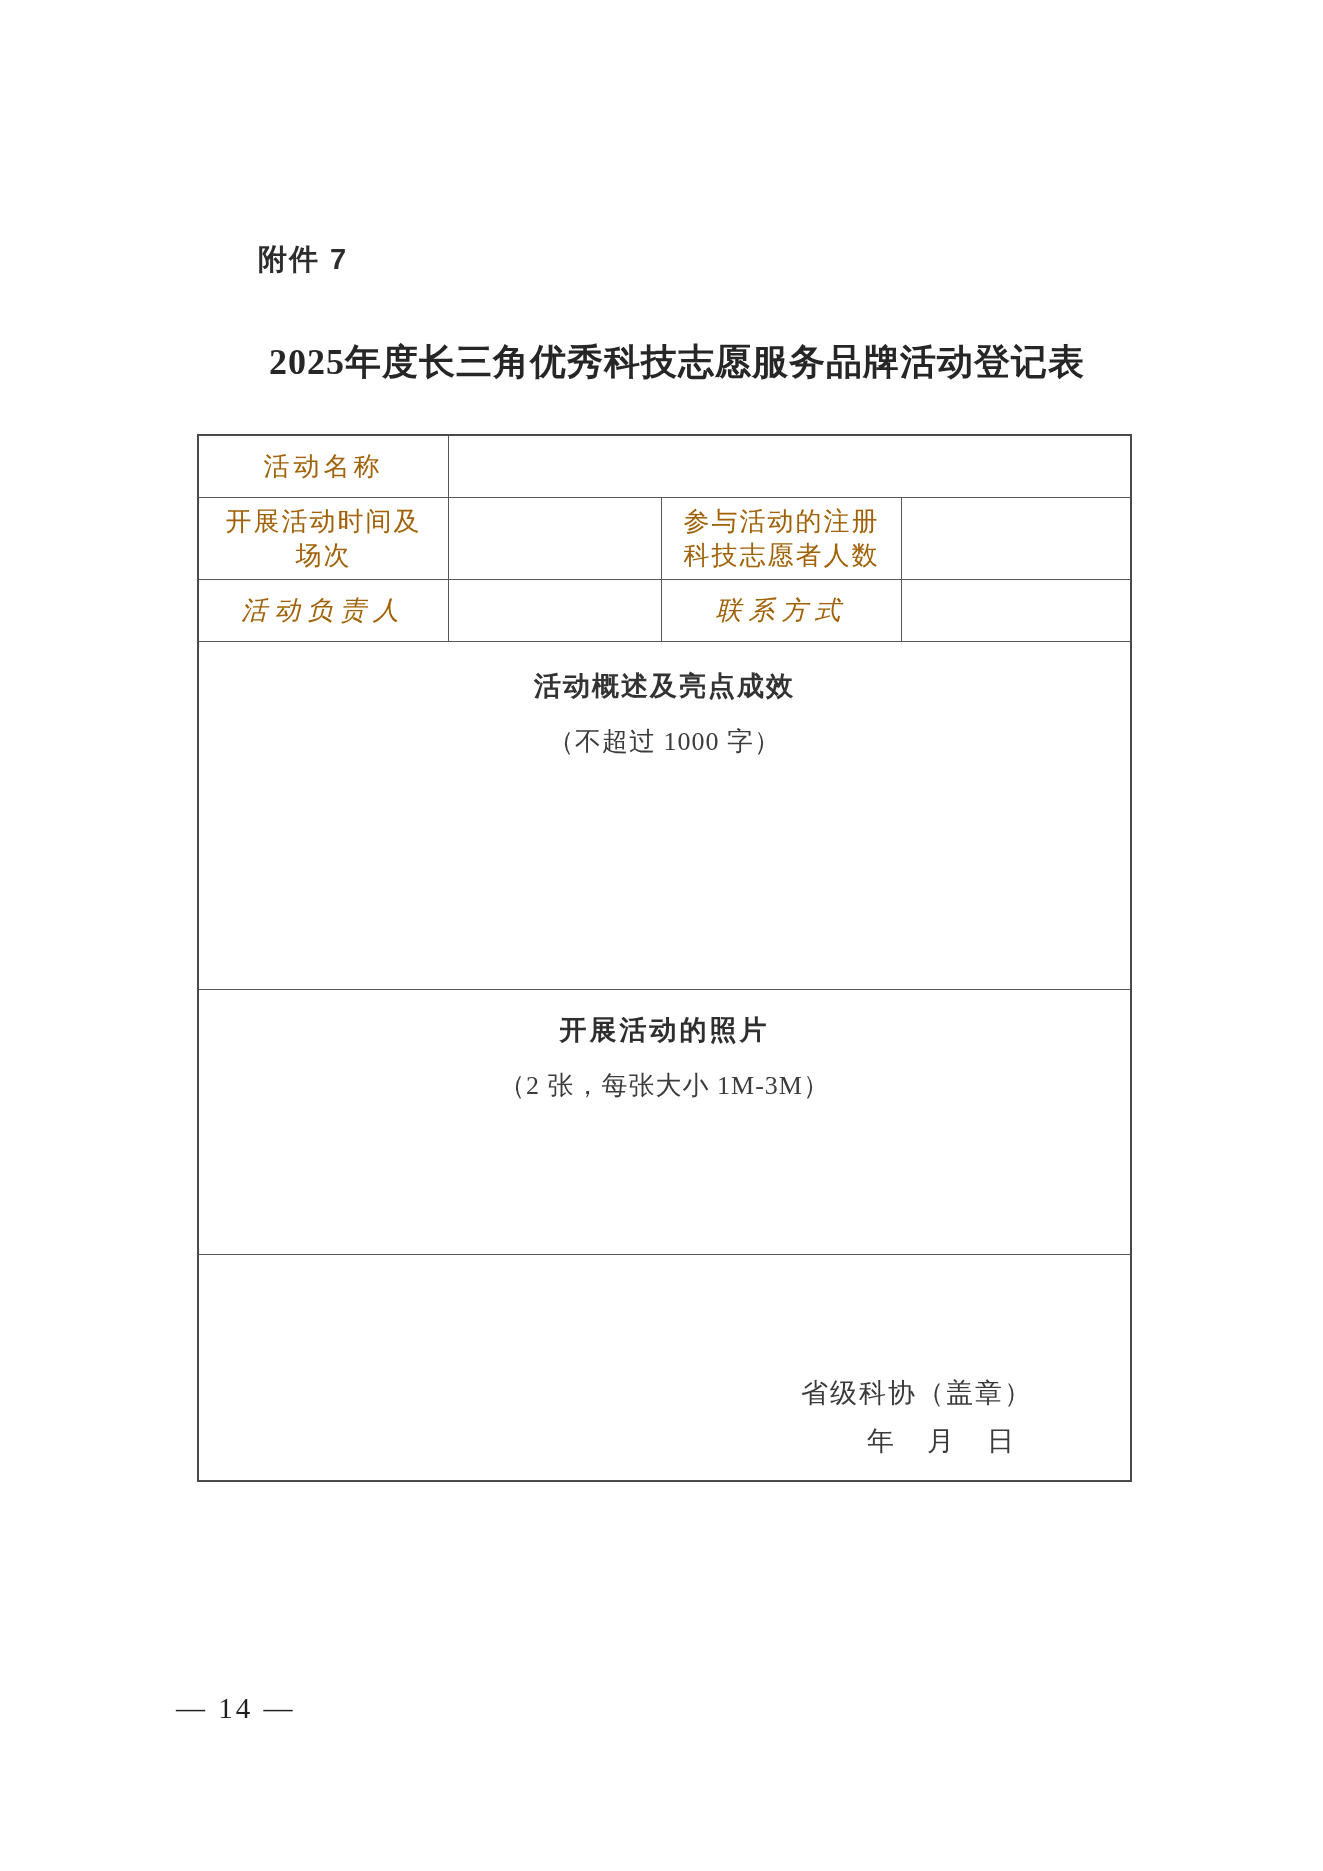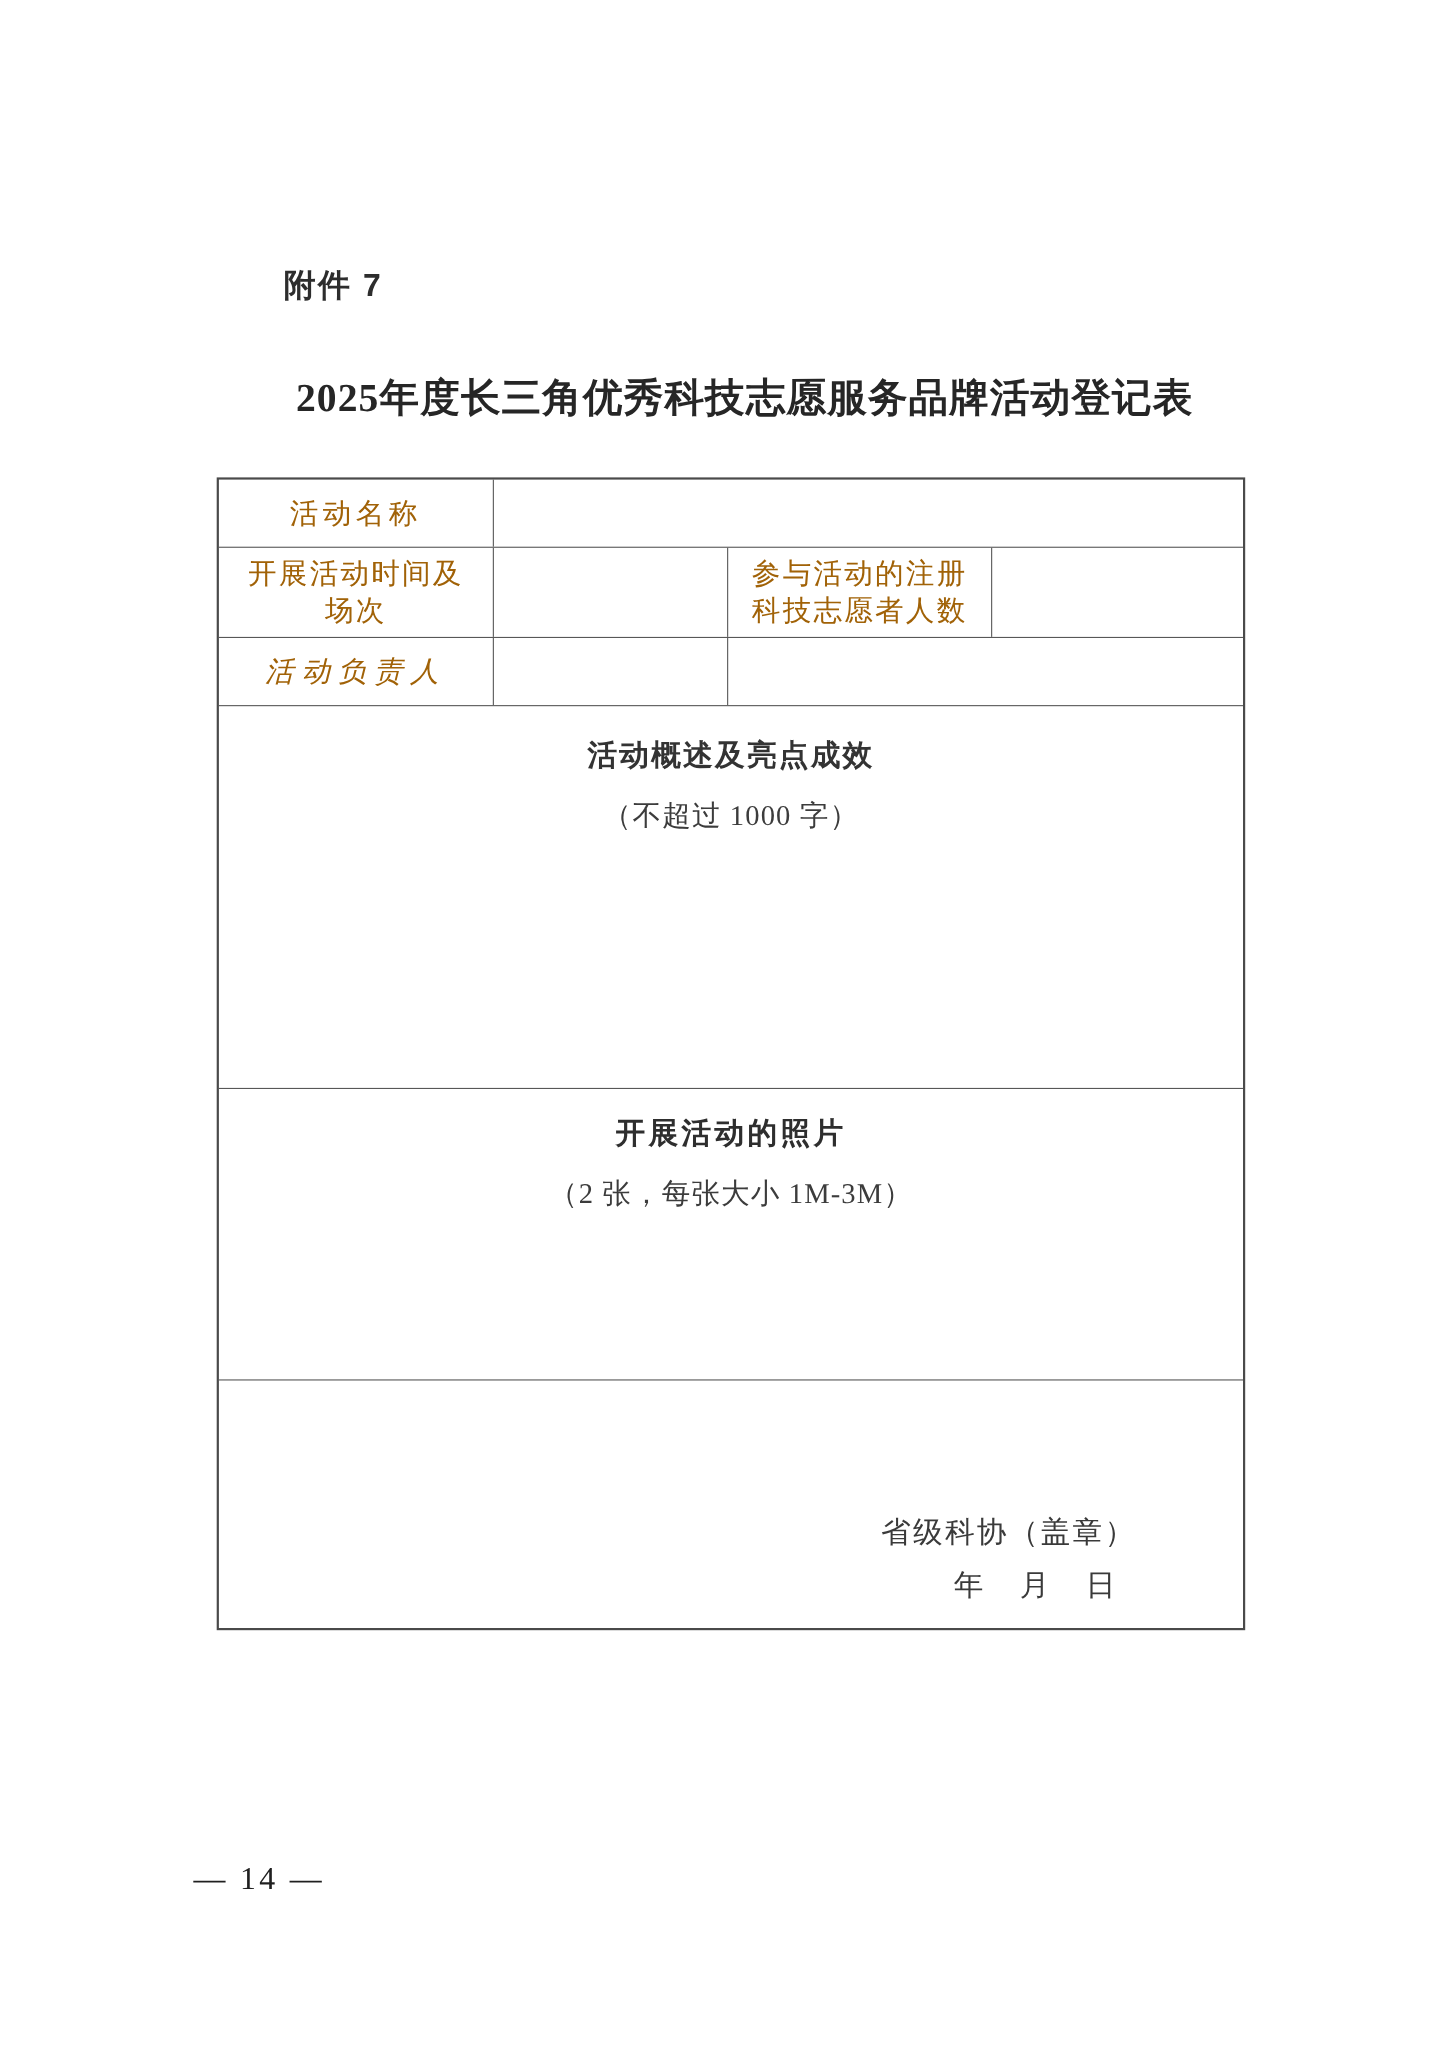--- a/index.html
+++ b/index.html
@@ -116,20 +116,21 @@
       <div class="cell b-right">
         <span class="lbl-line">参与活动的注册</span>
         <span class="lbl-line">科技志愿者人数</span>
       </div>
       <div class="cell"></div>
     </div>
 
     <div class="t-row row-3 grid4">
       <div class="cell b-right label-wide">活动负责人</div>
       <div class="cell b-right"></div>
+      <div class="cell b-right label-wide">联系方式</div>
       <div class="cell"></div>
     </div>
 
     <div class="t-row row-4">
       <div class="merged-cell fill" style="width:100%">
         <div class="section-heading">活动概述及亮点成效</div>
         <div class="section-note">（不超过 1000 字）</div>
       </div>
     </div>
 

